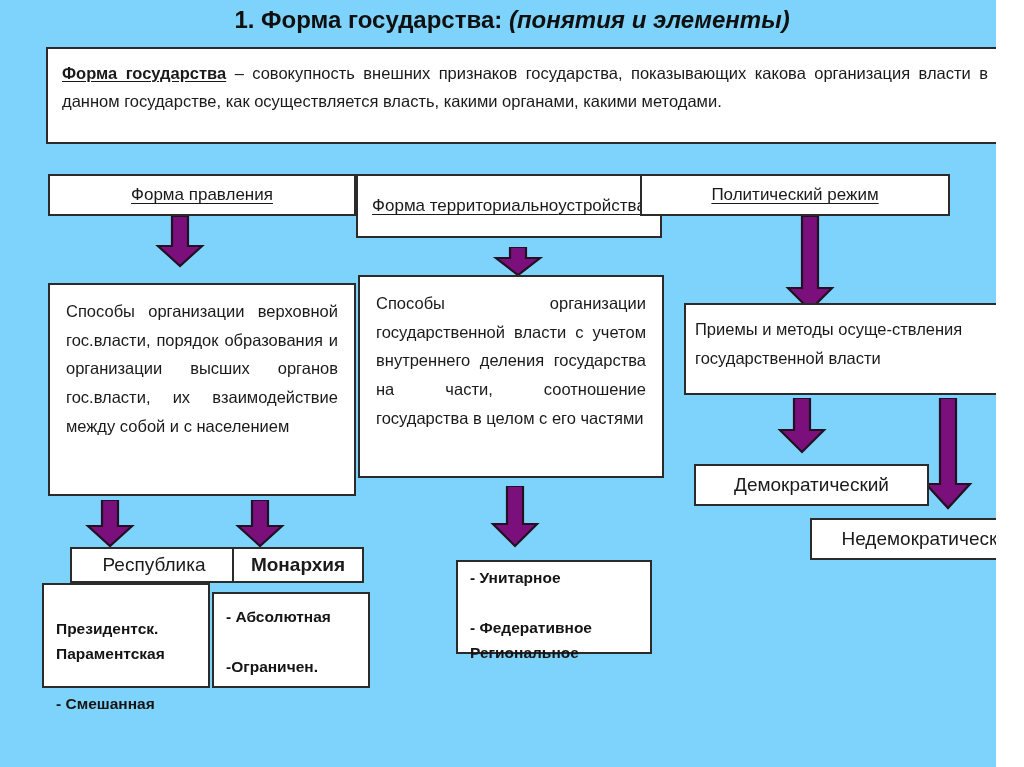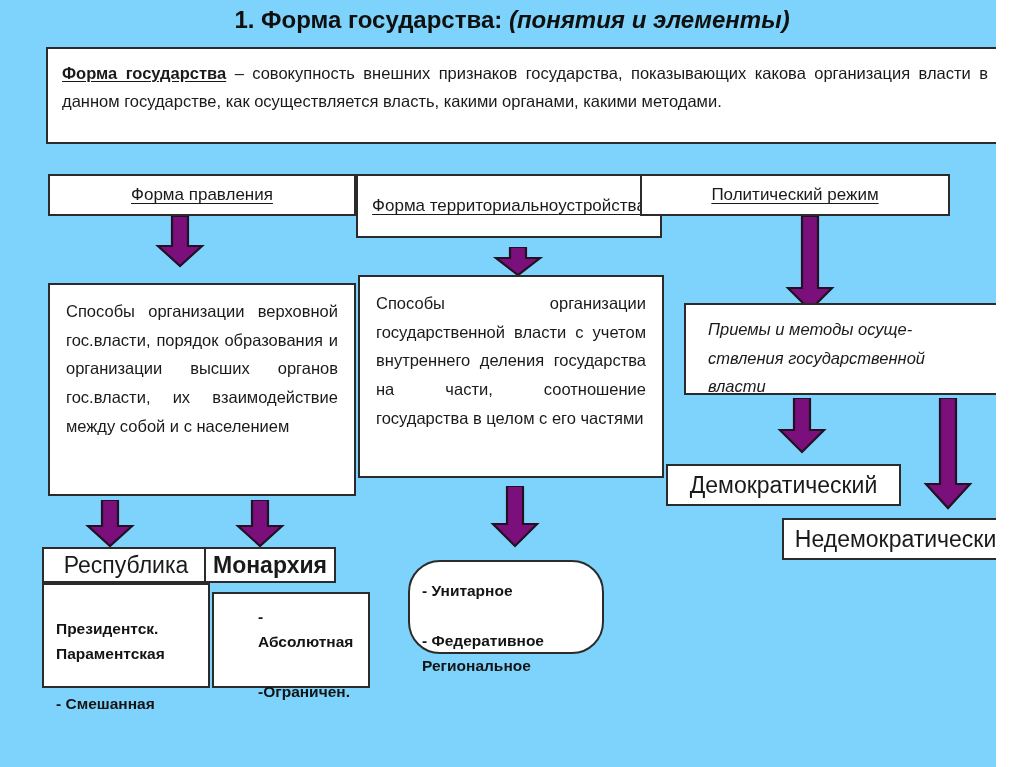--- a/index.html
+++ b/index.html
@@ -83,22 +83,23 @@
     font-size: 15.5px;
     font-weight: bold;
     line-height: 1.62;
     color: #141414;
   }
 
   .centerlabel {
     display: flex;
     align-items: center;
     justify-content: center;
-    font-size: 23px;
-    color: #1a1a1a;
+    font-size: 19px;
+    color: #1a1a1a;
+    margin-left: 28px;
   }
 
   
   .arrow svg { display: block; }
 </style>
 </head>
 <body>
 
 <div id="canvas">
 
@@ -146,21 +147,21 @@
   </div>
 
   <div class="abs box box-pad" style="left:48px; top:283px; width:308px; height:213px; padding:12px 16px;">
     <div class="bodytext">Способы организации верховной гос.власти, порядок образования и организации высших органов гос.власти, их взаимодействие между собой и  с населением</div>
   </div>
 
   <div class="abs box box-pad" style="left:358px; top:275px; width:306px; height:203px; padding:12px 16px;">
     <div class="bodytext">Способы организации государственной власти с учетом внутреннего деления государства на части, соотношение государства в целом с его частями</div>
   </div>
 
-  <div class="abs box box-pad" style="left:684px; top:303px; width:320px; height:92px; padding:10px 22px;font-style:italic;">
+  <div class="abs box box-pad" style="left:684px; top:303px; width:320px; height:92px; padding:10px 9px;">
     <div class="bodytext left">Приемы и методы осуще-ствления государственной власти</div>
   </div>
 
   <div class="abs arrow" style="left:80px; top:500px;">
     <svg width="60" height="48" viewBox="0 0 60 48">
       <polygon points="22,0 38,0 38,26 52,26 30,46 8,26 22,26" fill="#7B0F7B" stroke="#231123" stroke-width="2.2" stroke-linejoin="miter"></polygon>
     </svg>
   </div>
   <div class="abs arrow" style="left:230px; top:500px;">
     <svg width="60" height="48" viewBox="0 0 60 48">
@@ -199,26 +200,26 @@
     <div class="listbox" style="white-space:pre-line;margin-top:21px;">Президентск.
 Параментская
 
 - Смешанная</div>
   </div>
 
   <div class="abs box centerlabel" style="left:204px; top:547px; width:132px; height:36px;font-weight:bold;">
     <span>Монархия</span>
   </div>
   <div class="abs box" style="left:212px; top:592px; width:158px; height:96px; padding:10px 12px;">
-    <div class="listbox" style="white-space:pre-line;margin-left:32px;">- Абсолютная
+    <div class="listbox" style="white-space:pre-line;">- Абсолютная
 
 -Ограничен.</div>
   </div>
 
-  <div class="abs box" style="left:408px; top:560px; width:196px; height:94px; padding:16px 12px;border-radius:32px;">
+  <div class="abs box" style="left:456px; top:560px; width:196px; height:94px; padding:3px 12px;">
     <div class="listbox" style="white-space:pre-line;">- Унитарное
 
 - Федеративное
 Региональное</div>
   </div>
 
 
 </div>
 
 </body></html>

